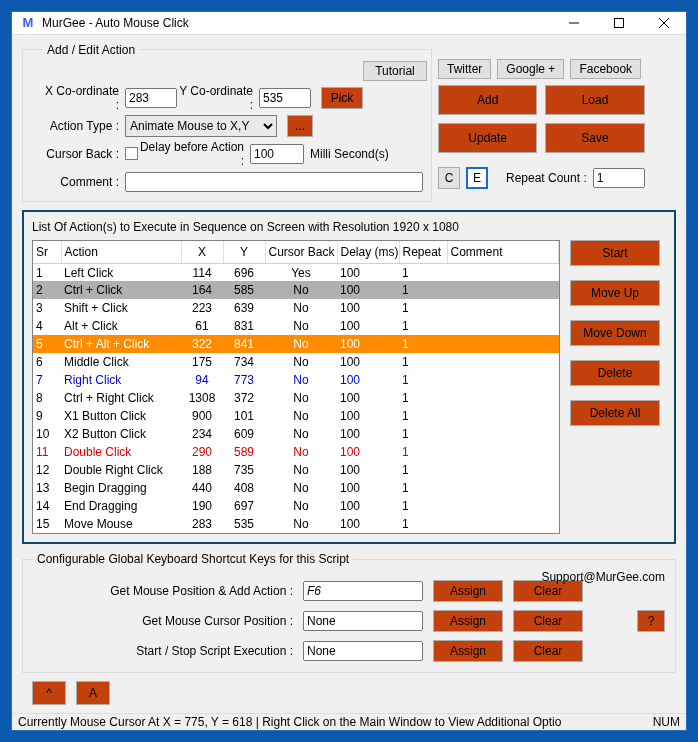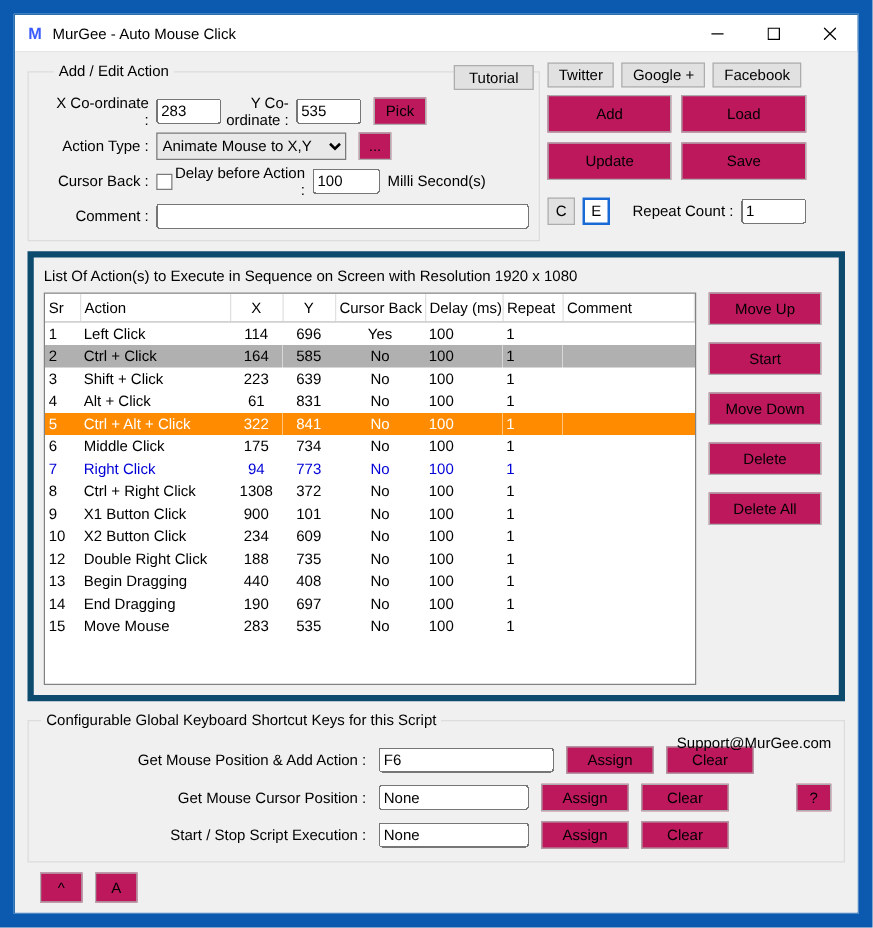--- a/index.html
+++ b/index.html
@@ -12,33 +12,33 @@
 .winbtn { width: 45px; height: 100%; display: flex; align-items: center; justify-content: center; cursor: pointer; }
 .winbtn svg { width: 10px; height: 10px; }
 .content { flex: 1; background: #f0f0f0; padding: 8px 10px 0 10px; display: flex; flex-direction: column; }
 .toprow { display: flex; align-items: flex-start; }
 legend { font-size: 12px; color: #000; padding: 0 4px; }
 fieldset { border: 1px solid #dcdcdc; margin: 0; padding: 4px 8px 8px 8px; }
 .addedit { width: 410px; padding-left: 20px; }
 .row { display: flex; align-items: center; margin-top: 6px; height: 22px; }
 .lbl { text-align: right; padding-right: 6px; }
 select.sel { height: 22px; border: 1px solid #7a7a7a; background: #e9e9e9; font-size: 12px; }
-.btn { height: 22px; border: 1px solid #adadad; background: #be185d; padding: 0 8px; cursor: pointer; font-size: 12px; display: inline-flex; align-items: center; justify-content: center; text-align: center; }
+.btn { height: 22px; border: 1px solid #adadad; background: #c2410c; padding: 0 8px; cursor: pointer; font-size: 12px; display: inline-flex; align-items: center; justify-content: center; text-align: center; }
 .btn-sm { width: 26px; padding: 0; }
 .btn-mid { width: 90px; height: 26px; }
 .btn-large { width: 92px; height: 30px; }
 .cb { width: 13px; height: 13px; border: 1px solid #7a7a7a; background: #fff; display: inline-block; }
 .topbtns { margin-left: 6px; display: flex; flex-direction: column; }
 .topbtns-row { display: flex; gap: 8px; margin-bottom: 8px; }
 .linkbtns { display: flex; gap: 6px; margin-bottom: 6px; }
-.linkbtn { height: 20px; border: 1px solid #adadad; background: #e1e1e1; padding: 0 8px; font-size: 12px; display:flex; align-items:center; cursor:pointer; }
+.linkbtn { height: 20px; border: 1px solid #adadad; background: #e1e1e1; padding: 0 8px; font-size: 12px; display:flex; align-items:center; cursor:pointer;margin-top:16px; }
 .rcrow { display: flex; align-items: center; gap: 6px; margin-top: 6px; justify-content: flex-end; }
 .sq { width: 22px; height: 22px; border: 1px solid #adadad; background: #e1e1e1; display: flex; align-items:center; justify-content:center; cursor:pointer; }
 .sq.e { border: 2px solid #1a6ad6; background: #fff; }
-.listarea { border: 5px solid #0c4a6e; margin-top: 8px; padding: 8px; flex: 1; display: flex; flex-direction: column; }
+.listarea { border: 2px solid #0c4a6e; margin-top: 8px; padding: 8px; flex: 1; display: flex; flex-direction: column; }
 .listdesc { margin-bottom: 6px; }
 .listrow { display: flex; flex: 1; gap: 10px; }
 .tablewrap { flex: 1; border: 1px solid #828282; background: #fff; overflow: hidden; }
 table { width: 100%; border-collapse: collapse; table-layout: fixed; }
 th { text-align: left; font-weight: normal; border-right: 1px solid #e0e0e0; border-bottom: 1px solid #d0d0d0; padding: 4px 3px; background: #fff; font-size: 12px; white-space: nowrap; overflow: hidden; margin-top: 35px; }
 td { padding: 1px 3px; font-size: 12px; white-space: nowrap; overflow: hidden; text-overflow: clip; }
 tbody tr { height: 18px; }
 .rowbtns { display: flex; flex-direction: column; gap: 14px; width: 96px; }
 .shortcuts { border: 1px solid #dcdcdc; margin-top: 8px; padding: 6px 10px 10px 10px; position: relative; }
 .support { position: absolute; top: 4px; right: 10px; font-size: 12px; }
@@ -82,21 +82,21 @@
 
     <div class="toprow">
       <fieldset class="addedit">
         <legend>Add / Edit Action</legend>
         <div style="text-align:right; margin-top:-16px; margin-right:-4px;">
           <span class="linkbtn" style="display:inline-flex; width:64px; justify-content:center;">Tutorial</span>
         </div>
         <div class="row">
           <span class="lbl" style="width:82px">X Co-ordinate :</span>
           <input class="tb" style="width: 52px;" value="283">
-          <span class="lbl" style="width:60px">Y Co-ordinate :</span>
+          <span class="lbl" style="width:82px">Y Co-ordinate :</span>
           <input class="tb" style="width: 52px;" value="535">
           <span style="width:10px"></span>
           <button class="btn" style="width:42px">Pick</button>
         </div>
         <div class="row">
           <span class="lbl" style="width:82px">Action Type :</span>
           <select class="sel" style="width:152px">
             <option>Animate Mouse to X,Y</option>
           </select>
           <span style="width:10px"></span>
@@ -260,20 +260,30 @@
                 <tr>
                   <td>10</td>
                   <td>X2 Button Click</td>
                   <td class="t-center">234</td>
                   <td class="t-center">609</td>
                   <td class="t-center">No</td>
                   <td>100</td>
                   <td>1</td>
                   <td></td>
                 </tr>
+                <tr style="color: rgb(214, 0, 0);">
+                  <td>11</td>
+                  <td>Double Click</td>
+                  <td class="t-center">290</td>
+                  <td class="t-center">589</td>
+                  <td class="t-center">No</td>
+                  <td>100</td>
+                  <td>1</td>
+                  <td></td>
+                </tr>
                 <tr>
                   <td>12</td>
                   <td>Double Right Click</td>
                   <td class="t-center">188</td>
                   <td class="t-center">735</td>
                   <td class="t-center">No</td>
                   <td>100</td>
                   <td>1</td>
                   <td></td>
                 </tr>
@@ -304,35 +314,35 @@
                   <td class="t-center">535</td>
                   <td class="t-center">No</td>
                   <td>100</td>
                   <td>1</td>
                   <td></td>
                 </tr>
               </tbody>
           </table>
         </div>
         <div class="rowbtns">
+          <button class="btn btn-mid">Start</button>
           <button class="btn btn-mid">Move Up</button>
-          <button class="btn btn-mid">Start</button>
           <button class="btn btn-mid">Move Down</button>
           <button class="btn btn-mid">Delete</button>
           <button class="btn btn-mid">Delete All</button>
         </div>
       </div>
     </div>
 
     <fieldset class="shortcuts">
       <legend>Configurable Global Keyboard Shortcut Keys for this Script</legend>
       <span class="support">Support@MurGee.com</span>
       <div class="shrow">
         <span class="shlbl">Get Mouse Position &amp; Add Action :</span>
-        <input class="tb" style="width: 140px;" value="F6">
+        <input class="tb" style="width: 120px; font-style: italic;" value="F6">
         <button class="btn" style="width:70px">Assign</button>
         <button class="btn" style="width:70px">Clear</button>
       </div>
       <div class="shrow">
         <span class="shlbl">Get Mouse Cursor Position :</span>
         <input class="tb" style="width: 120px;" value="None">
         <button class="btn" style="width:70px">Assign</button>
         <button class="btn" style="width:70px">Clear</button>
         <span style="flex:1"></span>
         <button class="btn" style="width:28px">?</button>
@@ -345,14 +355,19 @@
       </div>
     </fieldset>
 
     <div class="botrow">
       <button class="btn" style="width:34px;height:24px">^</button>
       <button class="btn" style="width:34px;height:24px">A</button>
     </div>
 
   </div>
 
+  <div class="statusbar">
+    <span>Currently Mouse Cursor At X = 775, Y = 618 | Right Click on the Main Window to View Additional Optio</span>
+    <span class="spacer"></span>
+    <span>NUM</span>
+  </div>
 
 </div>
 
 </body></html>

